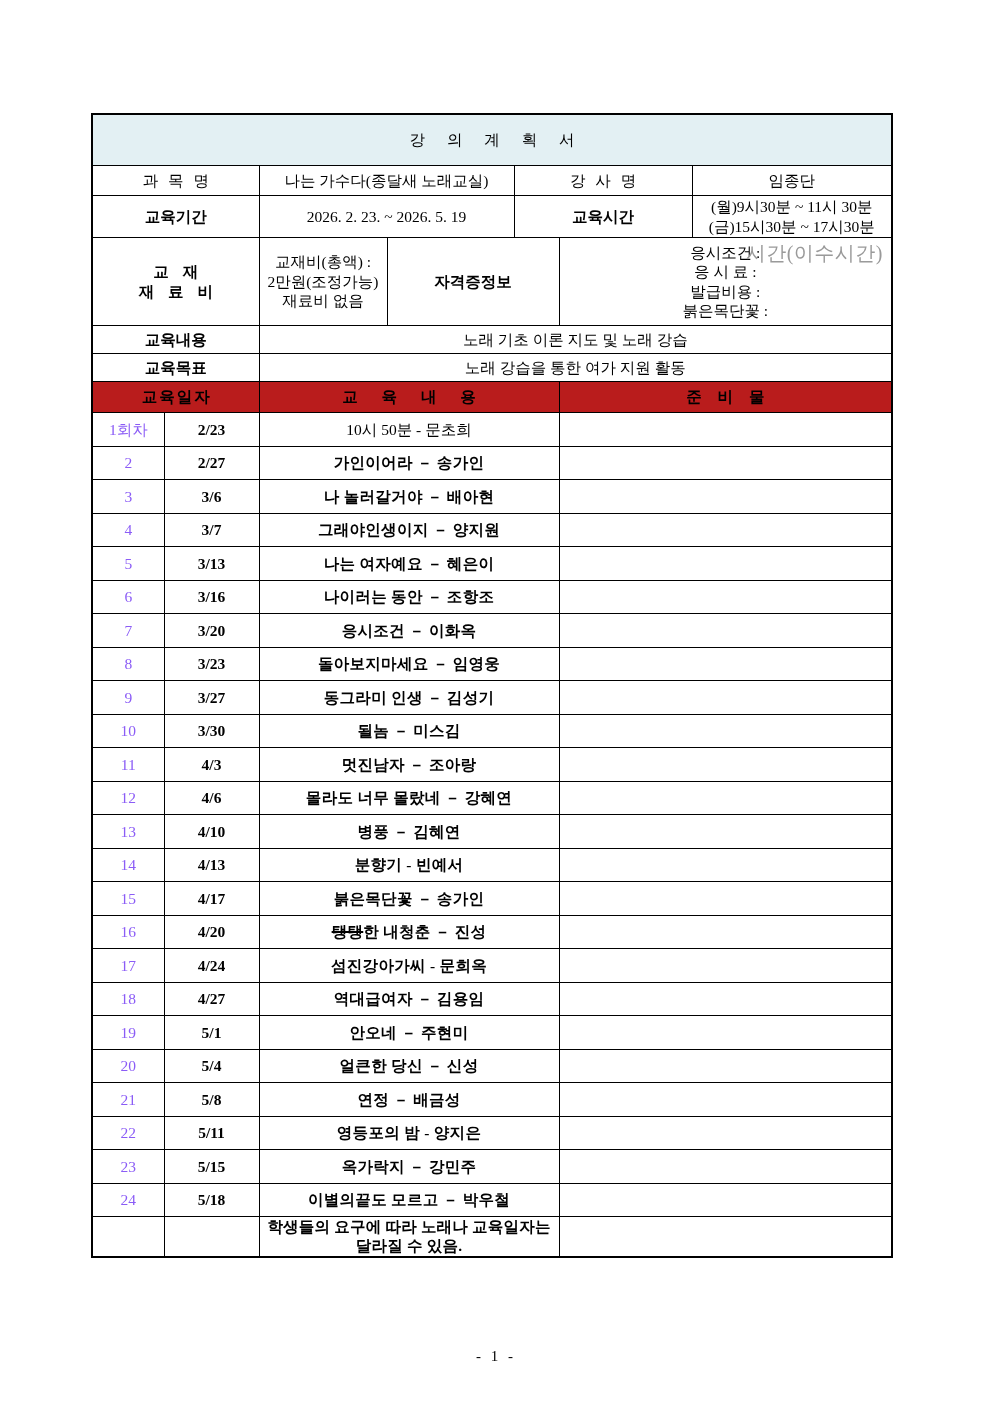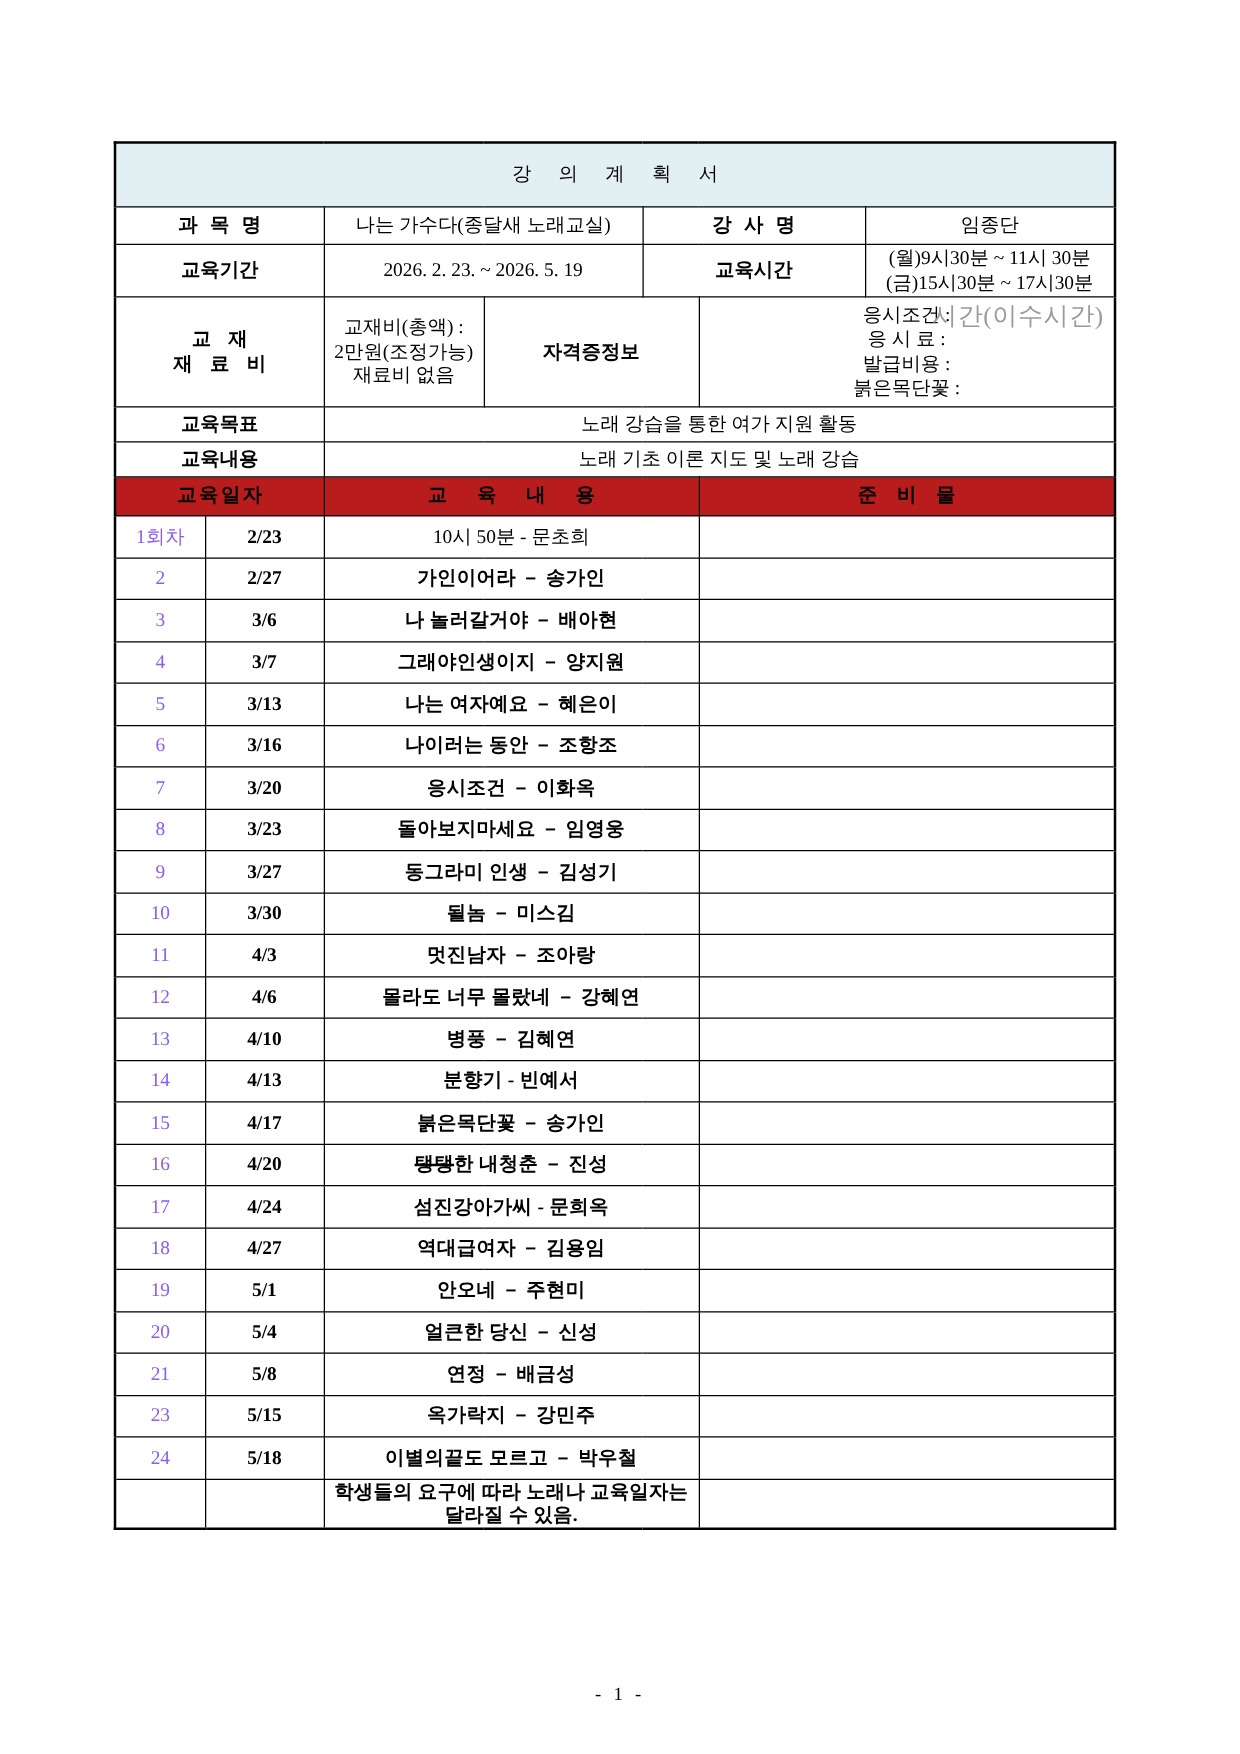--- a/index.html
+++ b/index.html
@@ -51,21 +51,21 @@
   .title-cell {
     background: #e3f0f3;
     height: 50px;
     font-size: 31px;
     letter-spacing: 9px;
     text-indent: 9px;
     font-weight: 400;
   }
 
   .hdr-label {
-    font-weight: 700;
+    font-weight: 400;
     letter-spacing: 3px;
     text-indent: 3px;
     white-space: nowrap;
   }
   .hdr-label-tight {
     font-weight: 700;
     white-space: nowrap;
   }
 
   .row-h { height: 30px; }
@@ -218,27 +218,27 @@
         <td class="cert-cell outer-right" colspan="2">
           <span class="cert-hours">시간(이수시간)</span>
           <span class="line">응시조건 :</span>
           <span class="line">응 시 료 :</span>
           <span class="line">발급비용 :</span>
           <span class="line">붉은목단꽃 :</span>
         </td>
       </tr>
 
       <tr class="row-goal">
+        <td class="hdr-label-tight outer-left" colspan="2">교육내용</td>
+        <td class="val-left outer-right" colspan="6">노래 기초 이론 지도 및 노래 강습</td>
+      </tr>
+
+      <tr class="row-goal">
         <td class="hdr-label-tight outer-left" colspan="2">교육목표</td>
         <td class="val-left outer-right" colspan="6">노래 강습을 통한 여가 지원 활동</td>
-      </tr>
-
-      <tr class="row-goal">
-        <td class="hdr-label-tight outer-left" colspan="2">교육내용</td>
-        <td class="val-left outer-right" colspan="6">노래 기초 이론 지도 및 노래 강습</td>
       </tr>
 
       <tr class="colhdr">
         <td class="colhdr colhdr-date outer-left" colspan="2">교육일자</td>
         <td class="colhdr colhdr-content" colspan="4">교  육  내  용</td>
         <td class="colhdr colhdr-prep outer-right" colspan="2">준 비 물</td>
       </tr>
 
       </tbody>
       <tbody id="schedule-body">
@@ -362,20 +362,26 @@
           <td class="song-cell" colspan="4">얼큰한 당신  －  신성</td>
           <td class="prep-cell outer-right" colspan="2"></td>
         </tr>
         <tr class="sched-row">
           <td class="no-cell outer-left">21</td>
           <td class="date-cell">5/8</td>
           <td class="song-cell" colspan="4">연정  －  배금성</td>
           <td class="prep-cell outer-right" colspan="2"></td>
         </tr>
         <tr class="sched-row">
+          <td class="no-cell outer-left">22</td>
+          <td class="date-cell">5/11</td>
+          <td class="song-cell" colspan="4">영등포의 밤 - 양지은</td>
+          <td class="prep-cell outer-right" colspan="2"></td>
+        </tr>
+        <tr class="sched-row">
           <td class="no-cell outer-left">23</td>
           <td class="date-cell">5/15</td>
           <td class="song-cell" colspan="4">옥가락지  －  강민주</td>
           <td class="prep-cell outer-right" colspan="2"></td>
         </tr>
         <tr class="sched-row">
           <td class="no-cell outer-left">24</td>
           <td class="date-cell">5/18</td>
           <td class="song-cell" colspan="4">이별의끝도 모르고  －  박우철</td>
           <td class="prep-cell outer-right" colspan="2"></td>

